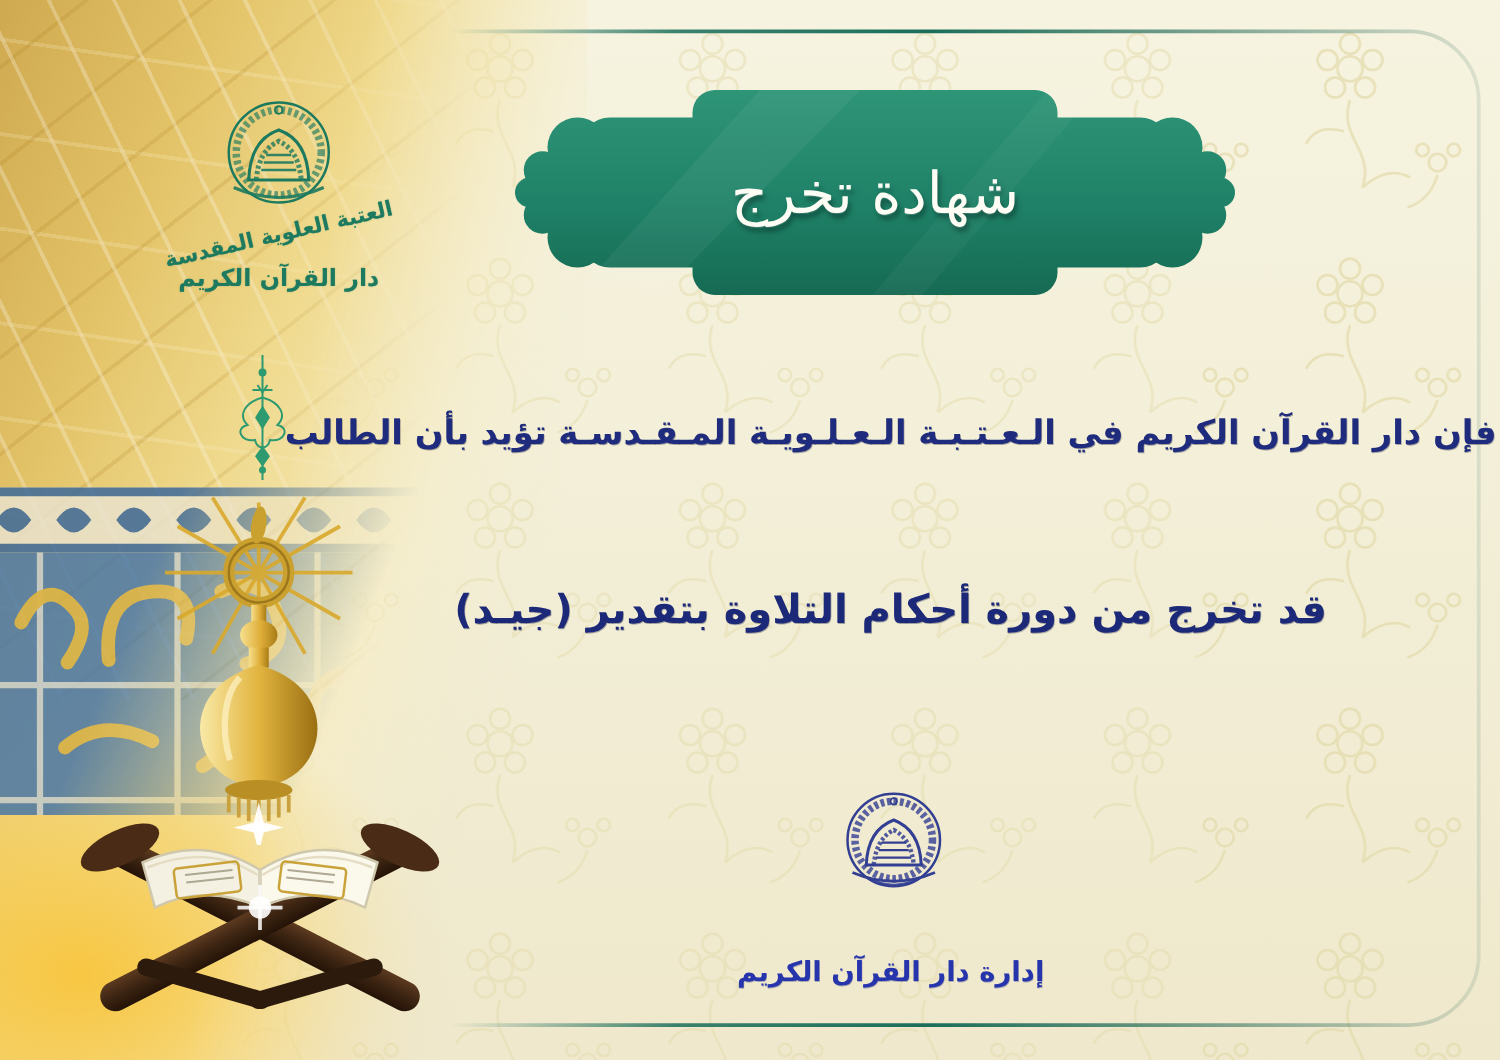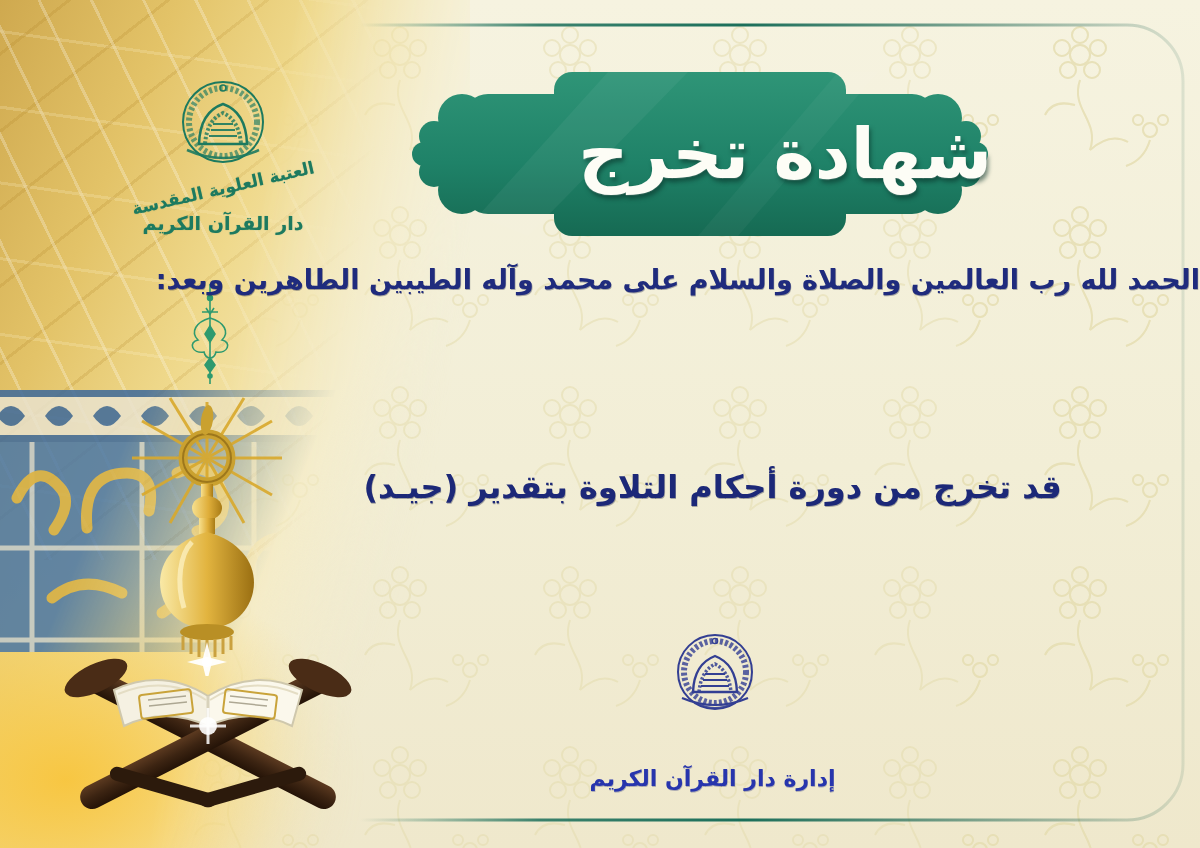--- a/index.html
+++ b/index.html
@@ -50,21 +50,21 @@
   .logoOrg{
     display:block;margin-top:14px;font-size:19px;font-weight:bold;direction:rtl;white-space:nowrap;
     text-shadow:0 0 1px rgba(29,122,95,.5);
   }
   .divOrn{left:178px;top:284px;}
 
   
   .bannerWrap{left:408px;top:66px;width:584px;height:176px;}
   .bannerTitle{
     position:absolute;left:0;top:40px;width:584px;height:96px;line-height:96px;
-    text-align:right;color:#fdfdf6;font-size:70px;font-weight:bold;direction:rtl;white-space:nowrap;
+    text-align:center;color:#fdfdf6;font-size:46px;font-weight:normal;direction:rtl;white-space:nowrap;
     text-shadow:2px 4px 4px rgba(10,50,40,.55), 0 1px 0 rgba(255,255,255,.25);
     letter-spacing:2px;
   }
 
   
   .content{left:225px;top:0;width:975px;height:848px;pointer-events:none;}
   .tline{
     position:absolute;left:0;width:100%;text-align:center;direction:rtl;white-space:nowrap;
     color:#1f2b7d;font-weight:bold;text-shadow:.6px .8px 0 rgba(20,25,60,.35);
   }
@@ -311,21 +311,21 @@
           <circle cx="558" cy="106" r="15"></circle>
           <circle cx="568" cy="88" r="12"></circle>
       </g>
       <polygon points="200,6 280,6 120,170 70,150" fill="#ffffff" opacity=".05"></polygon>
       <polygon points="430,6 470,6 330,170 290,170" fill="#ffffff" opacity=".04"></polygon>
     </svg>
     <div class="bannerTitle">شهادة تخرج</div>
   </div>
 
   <div class="abs content">
-    <div class="tline l1">الحمد لله رب العالمين والصلاة والسلام على محمد وآله الطيبين الطاهرين وبعد:</div>
+    <div class="tline l2">فإن دار القرآن الكريم  في الـعـتـبـة الـعـلـويـة المـقـدسـة تؤيد بأن الطالب</div>
     <div class="tline l3">قد تخرج من دورة أحكام التلاوة بتقدير (جيـد)</div>
     <div class="tline l6">إدارة دار القرآن الكريم</div>
   </div>
 
 
   <svg class="abs sealWrap" width="86" height="82" viewBox="0 0 86 82">
     <g stroke="#333f93" fill="none">
       <circle cx="43" cy="40" r="37" stroke-width="2"></circle>
       <circle cx="43" cy="40" r="31" stroke-width="6" stroke-dasharray="3 2.2" opacity=".8"></circle>
       <path d="M21,60 Q22,32 43,24 Q64,32 65,60 Z" stroke-width="2.4"></path>

